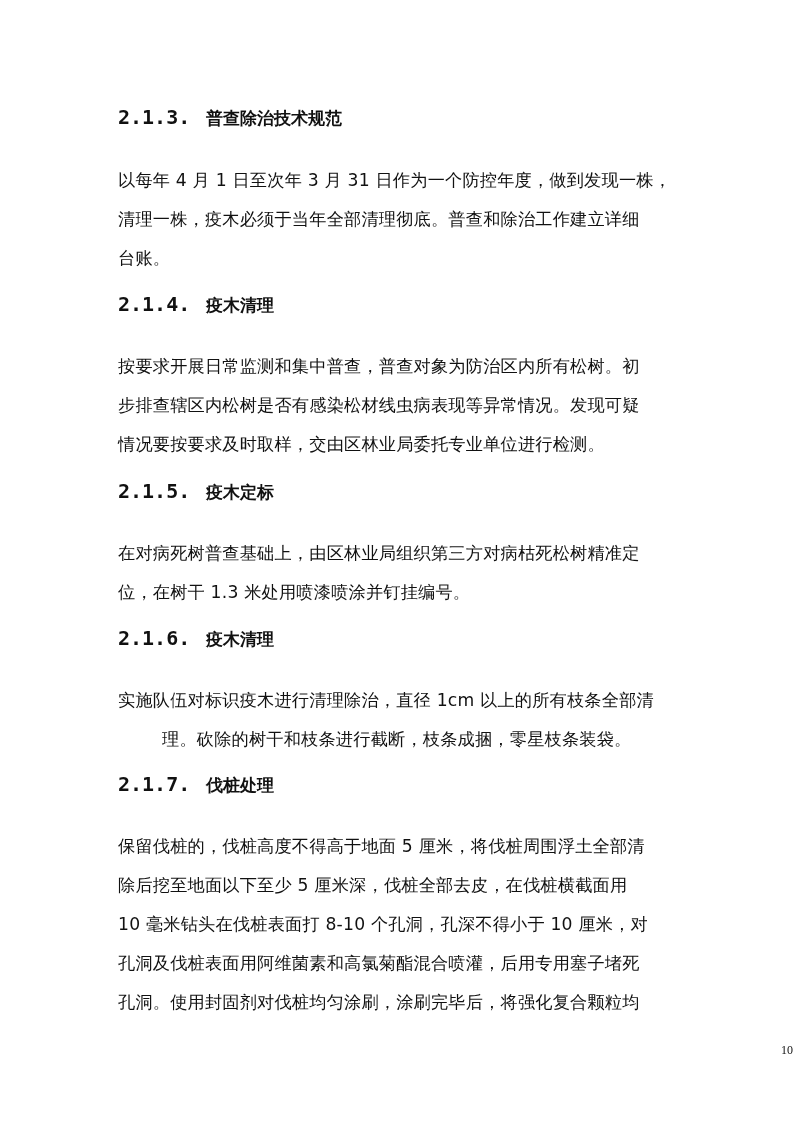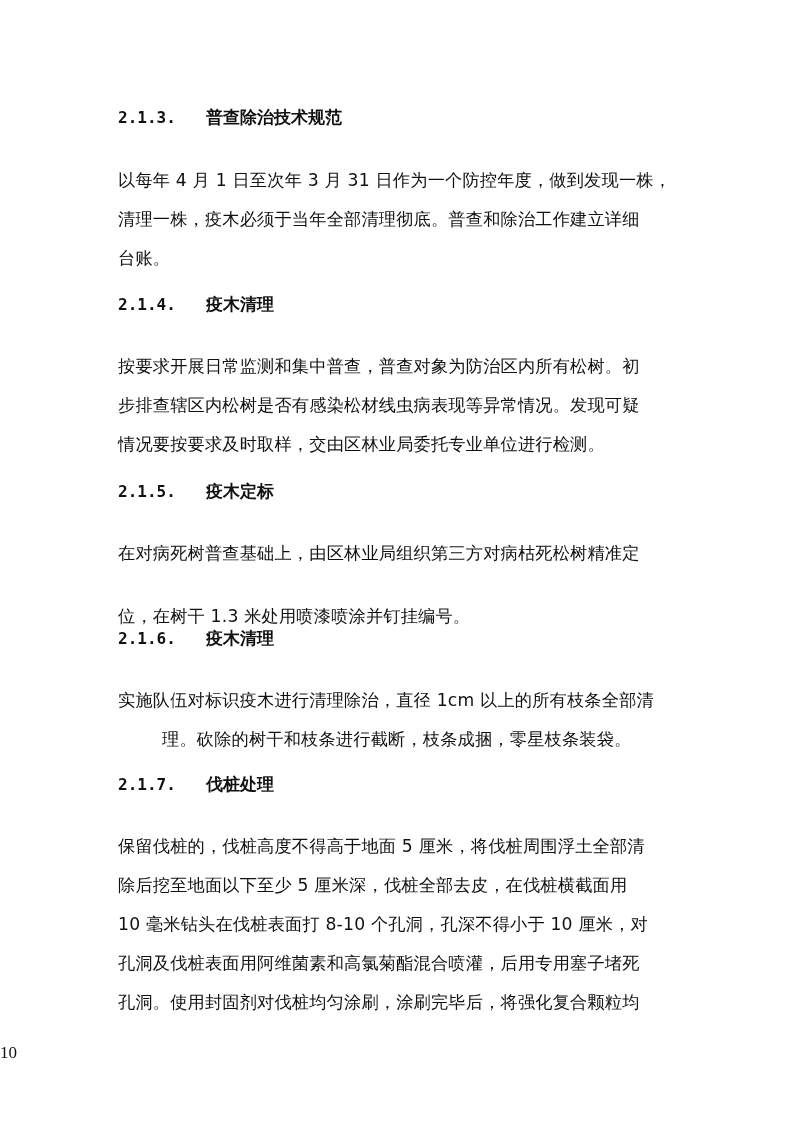--- a/index.html
+++ b/index.html
@@ -1,25 +1,25 @@
 <!DOCTYPE html>
 <html><head>
 <meta charset="utf-8">
 <style>
   html, body { margin:0; padding:0; background:#ffffff; }
   body { width:793px; height:1122px; position:relative; overflow:hidden;
          font-family:"DejaVu Serif", "Liberation Serif", serif; color:#111; }
   .page { position:absolute; left:0; top:0; width:793px; height:1122px; }
   .h { position:absolute; left:118px; height:24px; line-height:24px; font-size:17px; font-weight:bold;
        font-family:"DejaVu Sans Mono","Liberation Mono", monospace; white-space:nowrap; }
-  .h .num { display:inline-block; width:88px; font-family:"DejaVu Sans Mono","Liberation Mono",monospace; font-size:16px; }
+  .h .num { display:inline-block; width:88px; font-family:"DejaVu Sans Mono","Liberation Mono",monospace; font-size:20px; }
   .h .ttl { font-family:"DejaVu Sans","Liberation Sans",sans-serif; font-weight:bold; font-size:17px; }
   .line { position:absolute; left:118px; width:560px; height:26px; line-height:26px; font-size:17.2px;
           white-space:nowrap; letter-spacing:0.2px; font-family:"DejaVu Sans","Liberation Sans",sans-serif; font-weight:normal; }
-  .pn { position:absolute; left:0; width:793px; top:1043px; text-align:left; font-size:17px;
+  .pn { position:absolute; left:0; width:793px; top:1043px; text-align:right; font-size:12px;
         font-family:"Liberation Serif","DejaVu Serif",serif; }
 </style>
 </head>
 <body>
 
 <div class="page">
 
   <div class="h" style="top:105px;">
     <span class="num">2.1.3.</span><span class="ttl">普查除治技术规范</span>
   </div>
@@ -31,21 +31,21 @@
     <span class="num">2.1.4.</span><span class="ttl">疫木清理</span>
   </div>
   <div class="line" style="top:353px;">按要求开展日常监测和集中普查，普查对象为防治区内所有松树。初</div>
   <div class="line" style="top:392px;">步排查辖区内松树是否有感染松材线虫病表现等异常情况。发现可疑</div>
   <div class="line" style="top:431px;">情况要按要求及时取样，交由区林业局委托专业单位进行检测。</div>
 
   <div class="h" style="top:479px;">
     <span class="num">2.1.5.</span><span class="ttl">疫木定标</span>
   </div>
   <div class="line" style="top:540px;">在对病死树普查基础上，由区林业局组织第三方对病枯死松树精准定</div>
-  <div class="line" style="top:579px;margin-top:24px;">位，在树干 1.3 米处用喷漆喷涂并钉挂编号。</div>
+  <div class="line" style="top:579px;">位，在树干 1.3 米处用喷漆喷涂并钉挂编号。</div>
 
   <div class="h" style="top:626px;">
     <span class="num">2.1.6.</span><span class="ttl">疫木清理</span>
   </div>
   <div class="line" style="top:687px;">实施队伍对标识疫木进行清理除治，直径 1cm 以上的所有枝条全部清</div>
   <div class="line" style="top:726px;margin-left:44px;">理。砍除的树干和枝条进行截断，枝条成捆，零星枝条装袋。</div>
 
   <div class="h" style="top:772px;">
     <span class="num">2.1.7.</span><span class="ttl">伐桩处理</span>
   </div>

